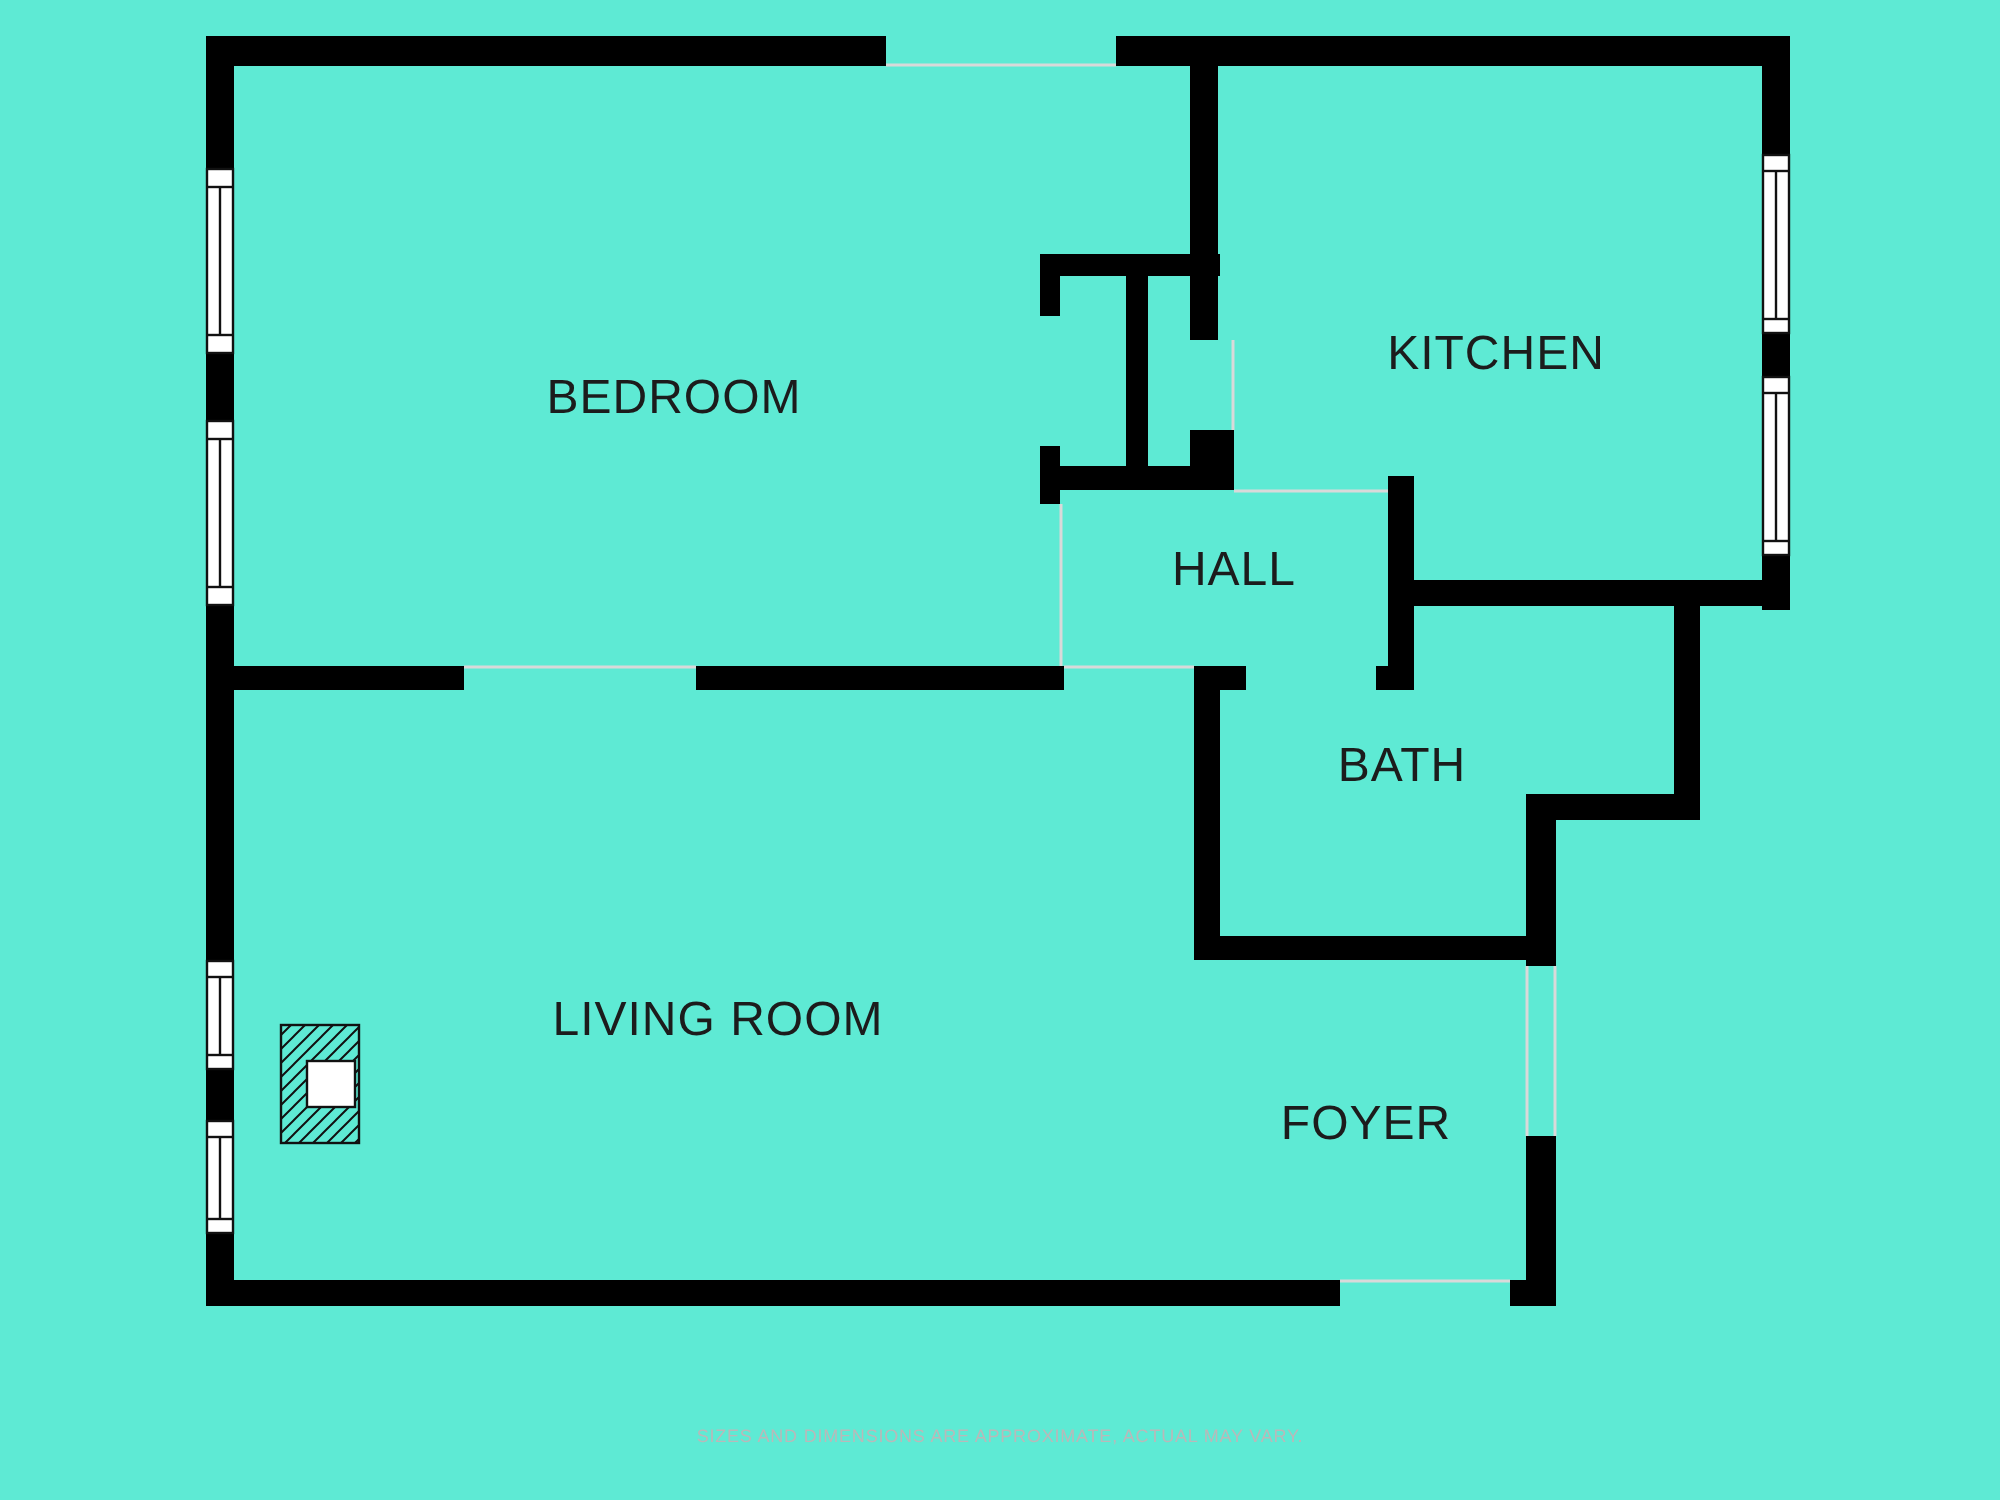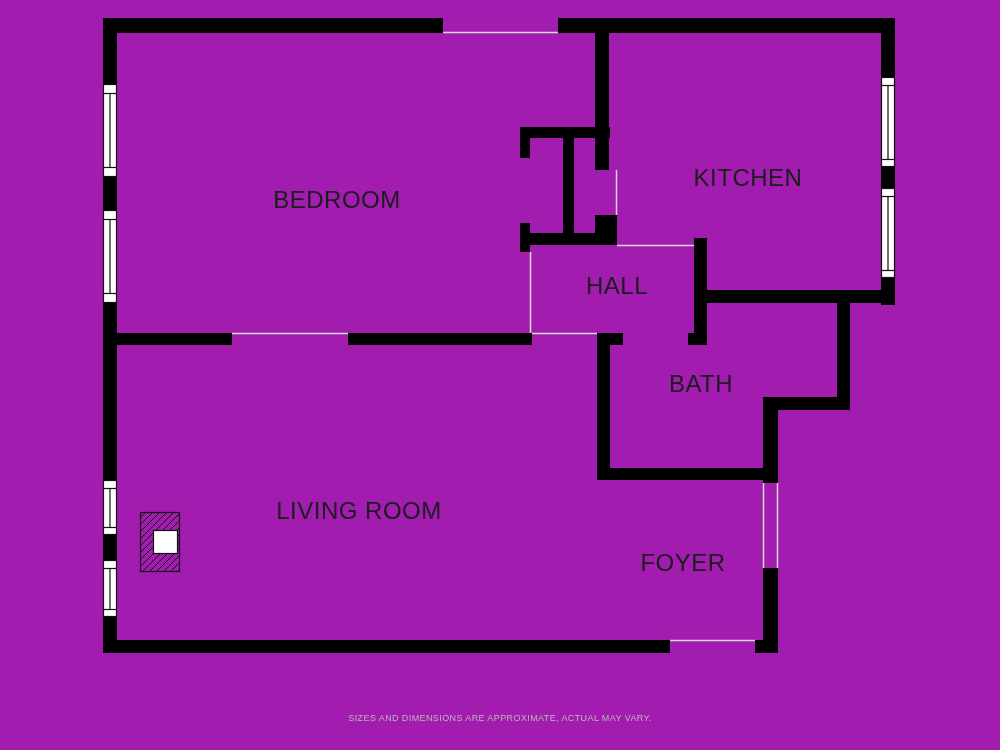--- a/index.html
+++ b/index.html
@@ -5,21 +5,21 @@
   html, body {
     margin: 0;
     padding: 0;
     background: #ffffff;
     font-family: "Liberation Sans", "DejaVu Sans", sans-serif;
   }
   .stage {
     position: relative;
     width: 1000px;
     height: 750px;
-    background: #a21caf;
+    background: #5eead4;
     overflow: hidden;
   }
   svg { display: block; }
   .room-label {
     font-family: "Liberation Sans", "DejaVu Sans", sans-serif;
     font-size: 24px;
     fill: #1c1c1c;
     letter-spacing: 0.5px;
   }
   .disclaimer {

